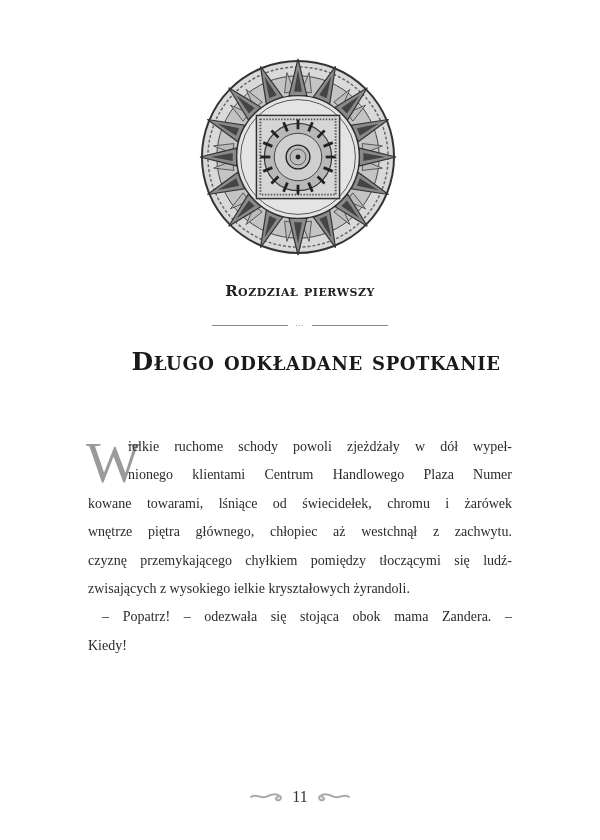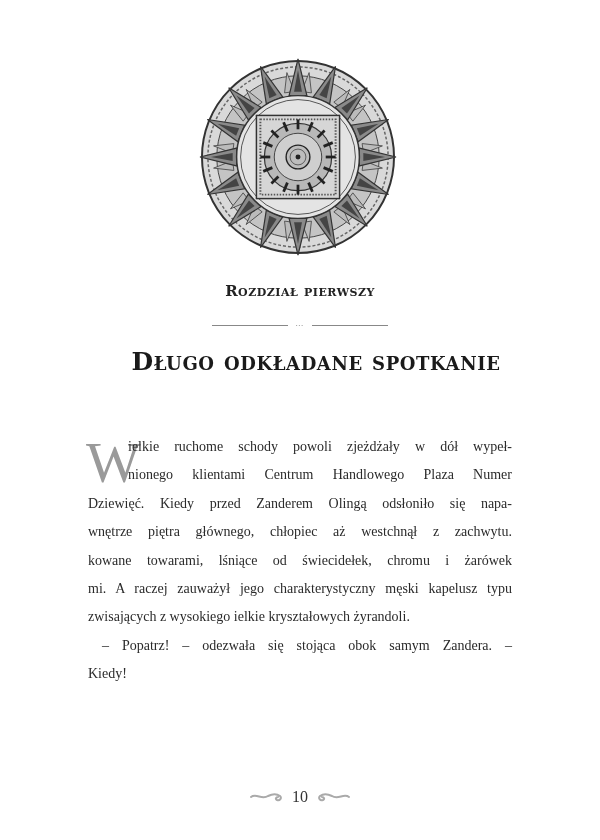--- a/index.html
+++ b/index.html
@@ -145,31 +145,30 @@
     <div class="line-r"></div>
   </div>
 
   <div class="chapter-title">Długo odkładane spotkanie</div>
 
   <div class="dropcap">W</div>
 
   <div class="body-text">
     <span class="line indent-cap">ielkie ruchome schody powoli zjeżdżały w dół wypeł-</span>
     <span class="line indent-cap">nionego klientami Centrum Handlowego Plaza Numer</span>
-    <span class="line">Dziewięć. Kiedy przed Zanderem Olingą odsłoniło się napa-</span>
+    <span class="line">kowane towarami, lśniące od świecidełek, chromu i żarówek</span>
     <span class="line">wnętrze piętra głównego, chłopiec aż westchnął z zachwytu.</span>
-    <span class="line">kowane towarami, lśniące od świecidełek, chromu i żarówek</span>
-    <span class="line">mi. A raczej zauważył jego charakterystyczny męski kapelusz typu</span>
+    <span class="line">czyznę przemykającego chyłkiem pomiędzy tłoczącymi się ludź-</span>
     <span class="line last">zwisających z wysokiego ielkie kryształowych żyrandoli.</span>
-    <span class="line indent-dialog">– Popatrz! – odezwała się stojąca obok samym Zandera. –</span>
+    <span class="line indent-dialog">– Popatrz! – odezwała się stojąca obok mama Zandera. –</span>
     <span class="line last">Kiedy!</span>
   </div>
 
   <div class="folio">
     <svg width="34" height="12" viewBox="0 0 34 12">
       <path d="M1,6 C6,2 12,9 18,5 C22,3 26,2 30,5 C32,7 30,10 27,9 C25,8 26,6 28,6" fill="none" stroke="#aaa" stroke-width="2" stroke-linecap="round"></path>
     </svg>
-    <span class="num">10</span>
+    <span class="num">11</span>
     <svg width="34" height="12" viewBox="0 0 34 12">
       <path d="M33,6 C28,2 22,9 16,5 C12,3 8,2 4,5 C2,7 4,10 7,9 C9,8 8,6 6,6" fill="none" stroke="#aaa" stroke-width="2" stroke-linecap="round"></path>
     </svg>
   </div>
 </div>
 
 </body></html>

